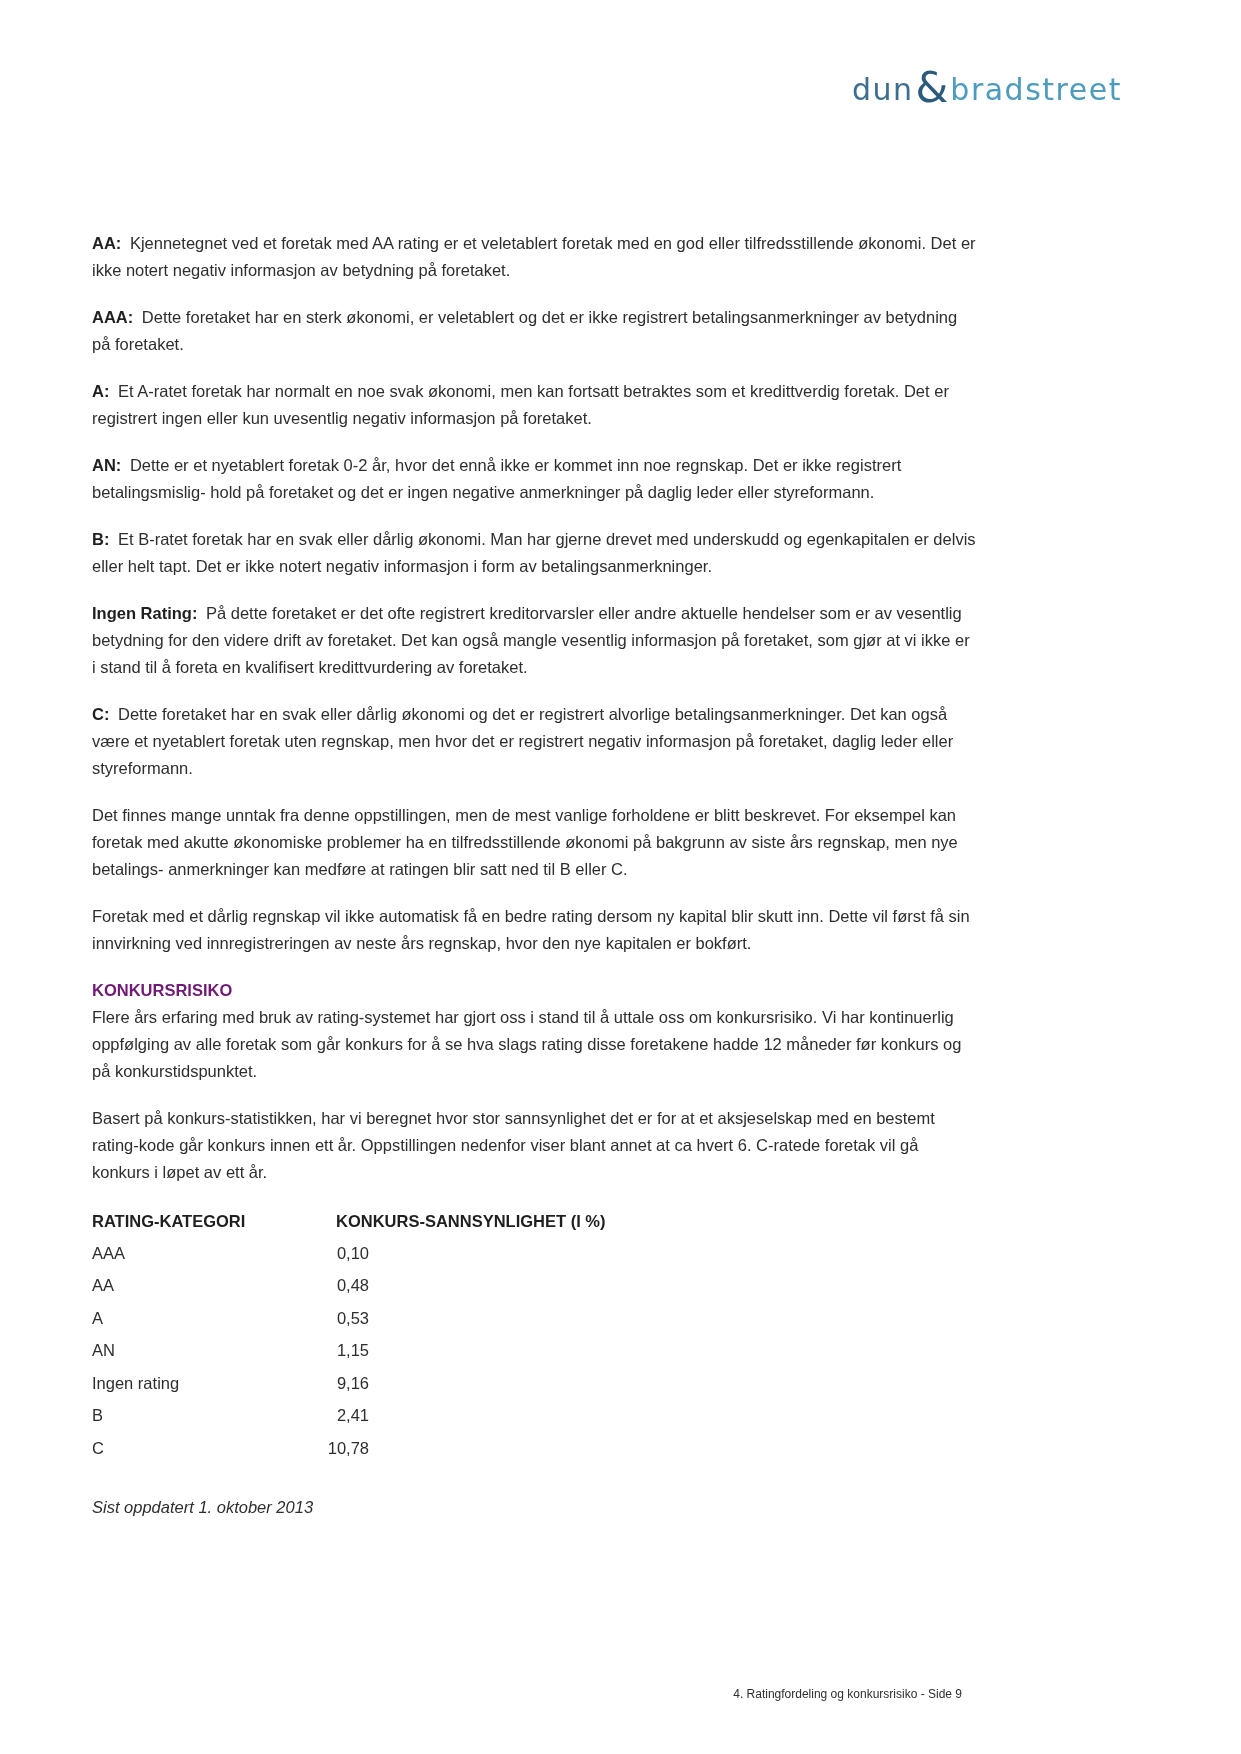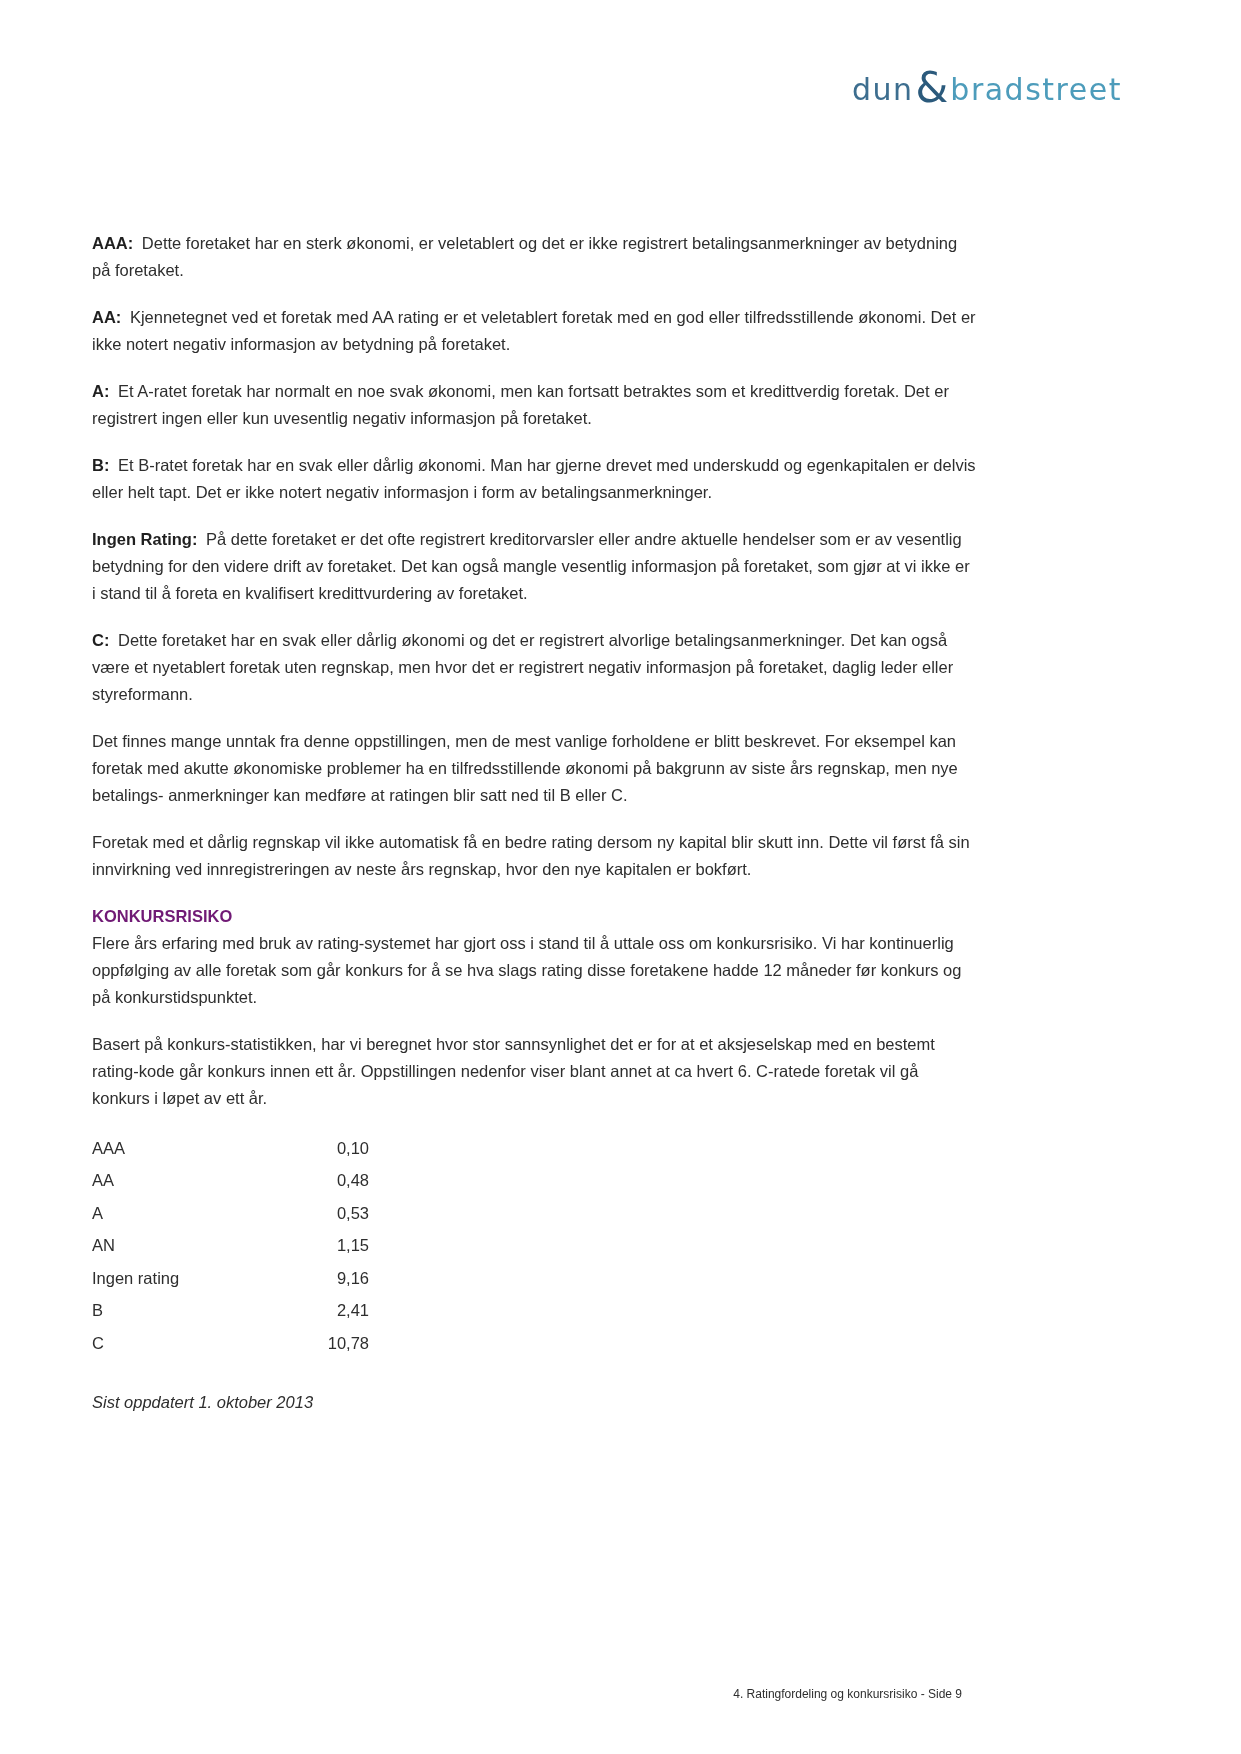--- a/index.html
+++ b/index.html
@@ -106,43 +106,48 @@
 <div class="page">
 
   <div class="logo">
     <span class="logo-word" style="color: rgb(61, 110, 143);">dun</span>
       <span class="logo-amp" style="color: rgb(43, 90, 124);">&amp;</span>
       <span class="logo-word" style="color: rgb(77, 156, 187);">bradstreet</span>
   </div>
 
   <div class="content">
 
+    <p class="para"><b class="lbl">AA:</b> <span>Kjennetegnet ved et foretak med AA rating er et veletablert foretak med en god eller tilfredsstillende økonomi. Det er ikke notert negativ informasjon av betydning på foretaket.</span></p>
+
     <p class="para"><b class="lbl">AAA:</b> <span>Dette foretaket har en sterk økonomi, er veletablert og det er ikke registrert betalingsanmerkninger av betydning på foretaket.</span></p>
-
-    <p class="para"><b class="lbl">AA:</b> <span>Kjennetegnet ved et foretak med AA rating er et veletablert foretak med en god eller tilfredsstillende økonomi. Det er ikke notert negativ informasjon av betydning på foretaket.</span></p>
 
     <p class="para"><b class="lbl">A:</b> <span>Et A-ratet foretak har normalt en noe svak økonomi, men kan fortsatt betraktes som et kredittverdig foretak. Det er registrert ingen eller kun uvesentlig negativ informasjon på foretaket.</span></p>
 
+    <p class="para"><b class="lbl">AN:</b> <span>Dette er et nyetablert foretak 0-2 år, hvor det ennå ikke er kommet inn noe regnskap. Det er ikke registrert betalingsmislig- hold på foretaket og det er ingen negative anmerkninger på daglig leder eller styreformann.</span></p>
 
     <p class="para"><b class="lbl">B:</b> <span>Et B-ratet foretak har en svak eller dårlig økonomi. Man har gjerne drevet med underskudd og egenkapitalen er delvis eller helt tapt. Det er ikke notert negativ informasjon i form av betalingsanmerkninger.</span></p>
 
     <p class="para"><b class="lbl">Ingen Rating:</b> <span>På dette foretaket er det ofte registrert kreditorvarsler eller andre aktuelle hendelser som er av vesentlig betydning for den videre drift av foretaket. Det kan også mangle vesentlig informasjon på foretaket, som gjør at vi ikke er i stand til å foreta en kvalifisert kredittvurdering av foretaket.</span></p>
 
     <p class="para"><b class="lbl">C:</b> <span>Dette foretaket har en svak eller dårlig økonomi og det er registrert alvorlige betalingsanmerkninger. Det kan også være et nyetablert foretak uten regnskap, men hvor det er registrert negativ informasjon på foretaket, daglig leder eller styreformann.</span></p>
 
     <p class="para">Det finnes mange unntak fra denne oppstillingen, men de mest vanlige forholdene er blitt beskrevet. For eksempel kan foretak med akutte økonomiske problemer ha en tilfredsstillende økonomi på bakgrunn av siste års regnskap, men nye betalings- anmerkninger kan medføre at ratingen blir satt ned til B eller C.</p>
 
     <p class="para">Foretak med et dårlig regnskap vil ikke automatisk få en bedre rating dersom ny kapital blir skutt inn. Dette vil først få sin innvirkning ved innregistreringen av neste års regnskap, hvor den nye kapitalen er bokført.</p>
 
     <div class="section-heading">KONKURSRISIKO</div>
     <p class="para">Flere års erfaring med bruk av rating-systemet har gjort oss i stand til å uttale oss om konkursrisiko. Vi har kontinuerlig oppfølging av alle foretak som går konkurs for å se hva slags rating disse foretakene hadde 12 måneder før konkurs og på konkurstidspunktet.</p>
 
     <p class="para">Basert på konkurs-statistikken, har vi beregnet hvor stor sannsynlighet det er for at et aksjeselskap med en bestemt rating-kode går konkurs innen ett år. Oppstillingen nedenfor viser blant annet at ca hvert 6. C-ratede foretak vil gå konkurs i løpet av ett år.</p>
 
     <div class="ktable">
+      <div class="trow thead">
+        <div class="tc1-head th">RATING-KATEGORI</div>
+        <div class="tc2-head th">KONKURS-SANNSYNLIGHET (I %)</div>
+      </div>
       <div class="trow">
         <div class="tc1">AAA</div>
         <div class="tcv">0,10</div>
       </div>
       <div class="trow">
         <div class="tc1">AA</div>
         <div class="tcv">0,48</div>
       </div>
       <div class="trow">
         <div class="tc1">A</div>

